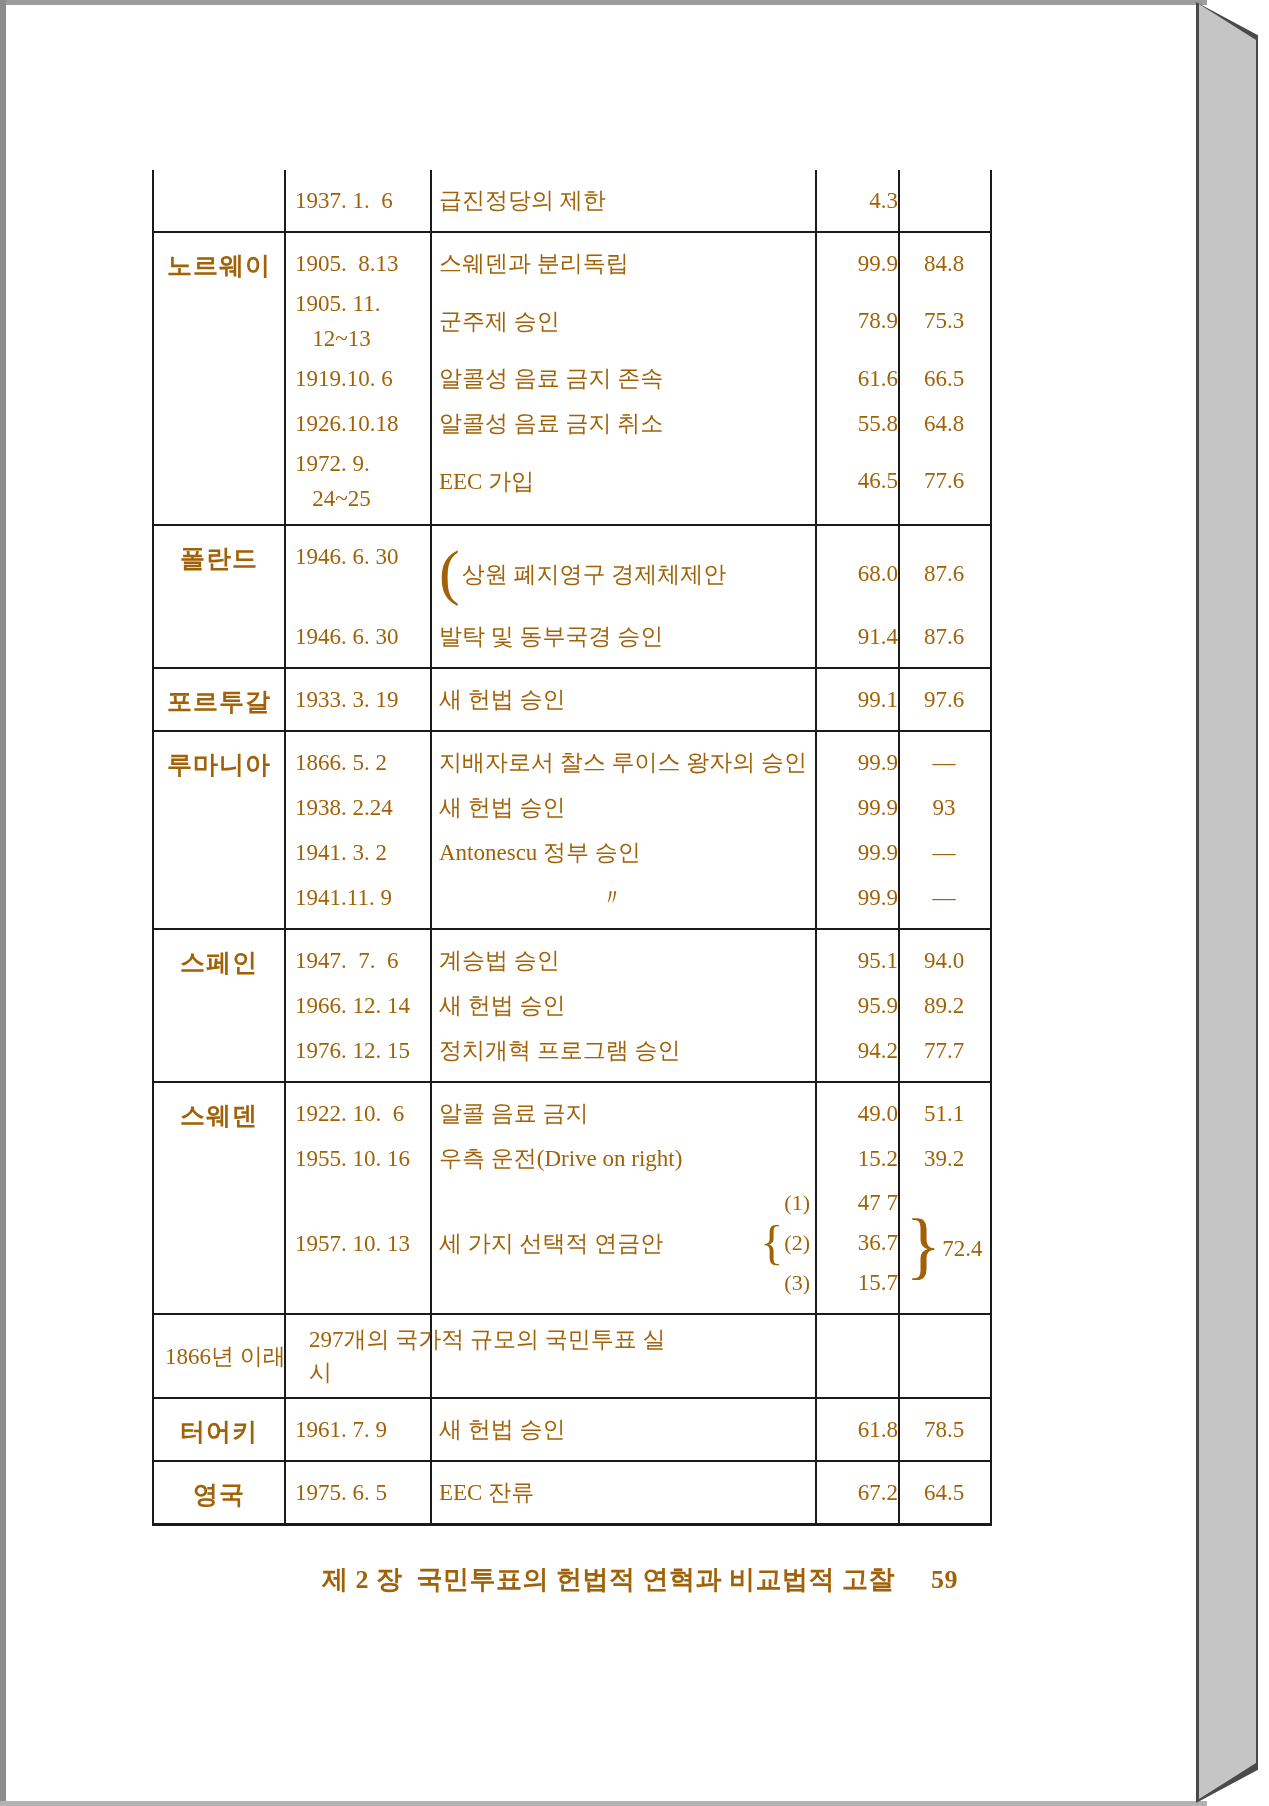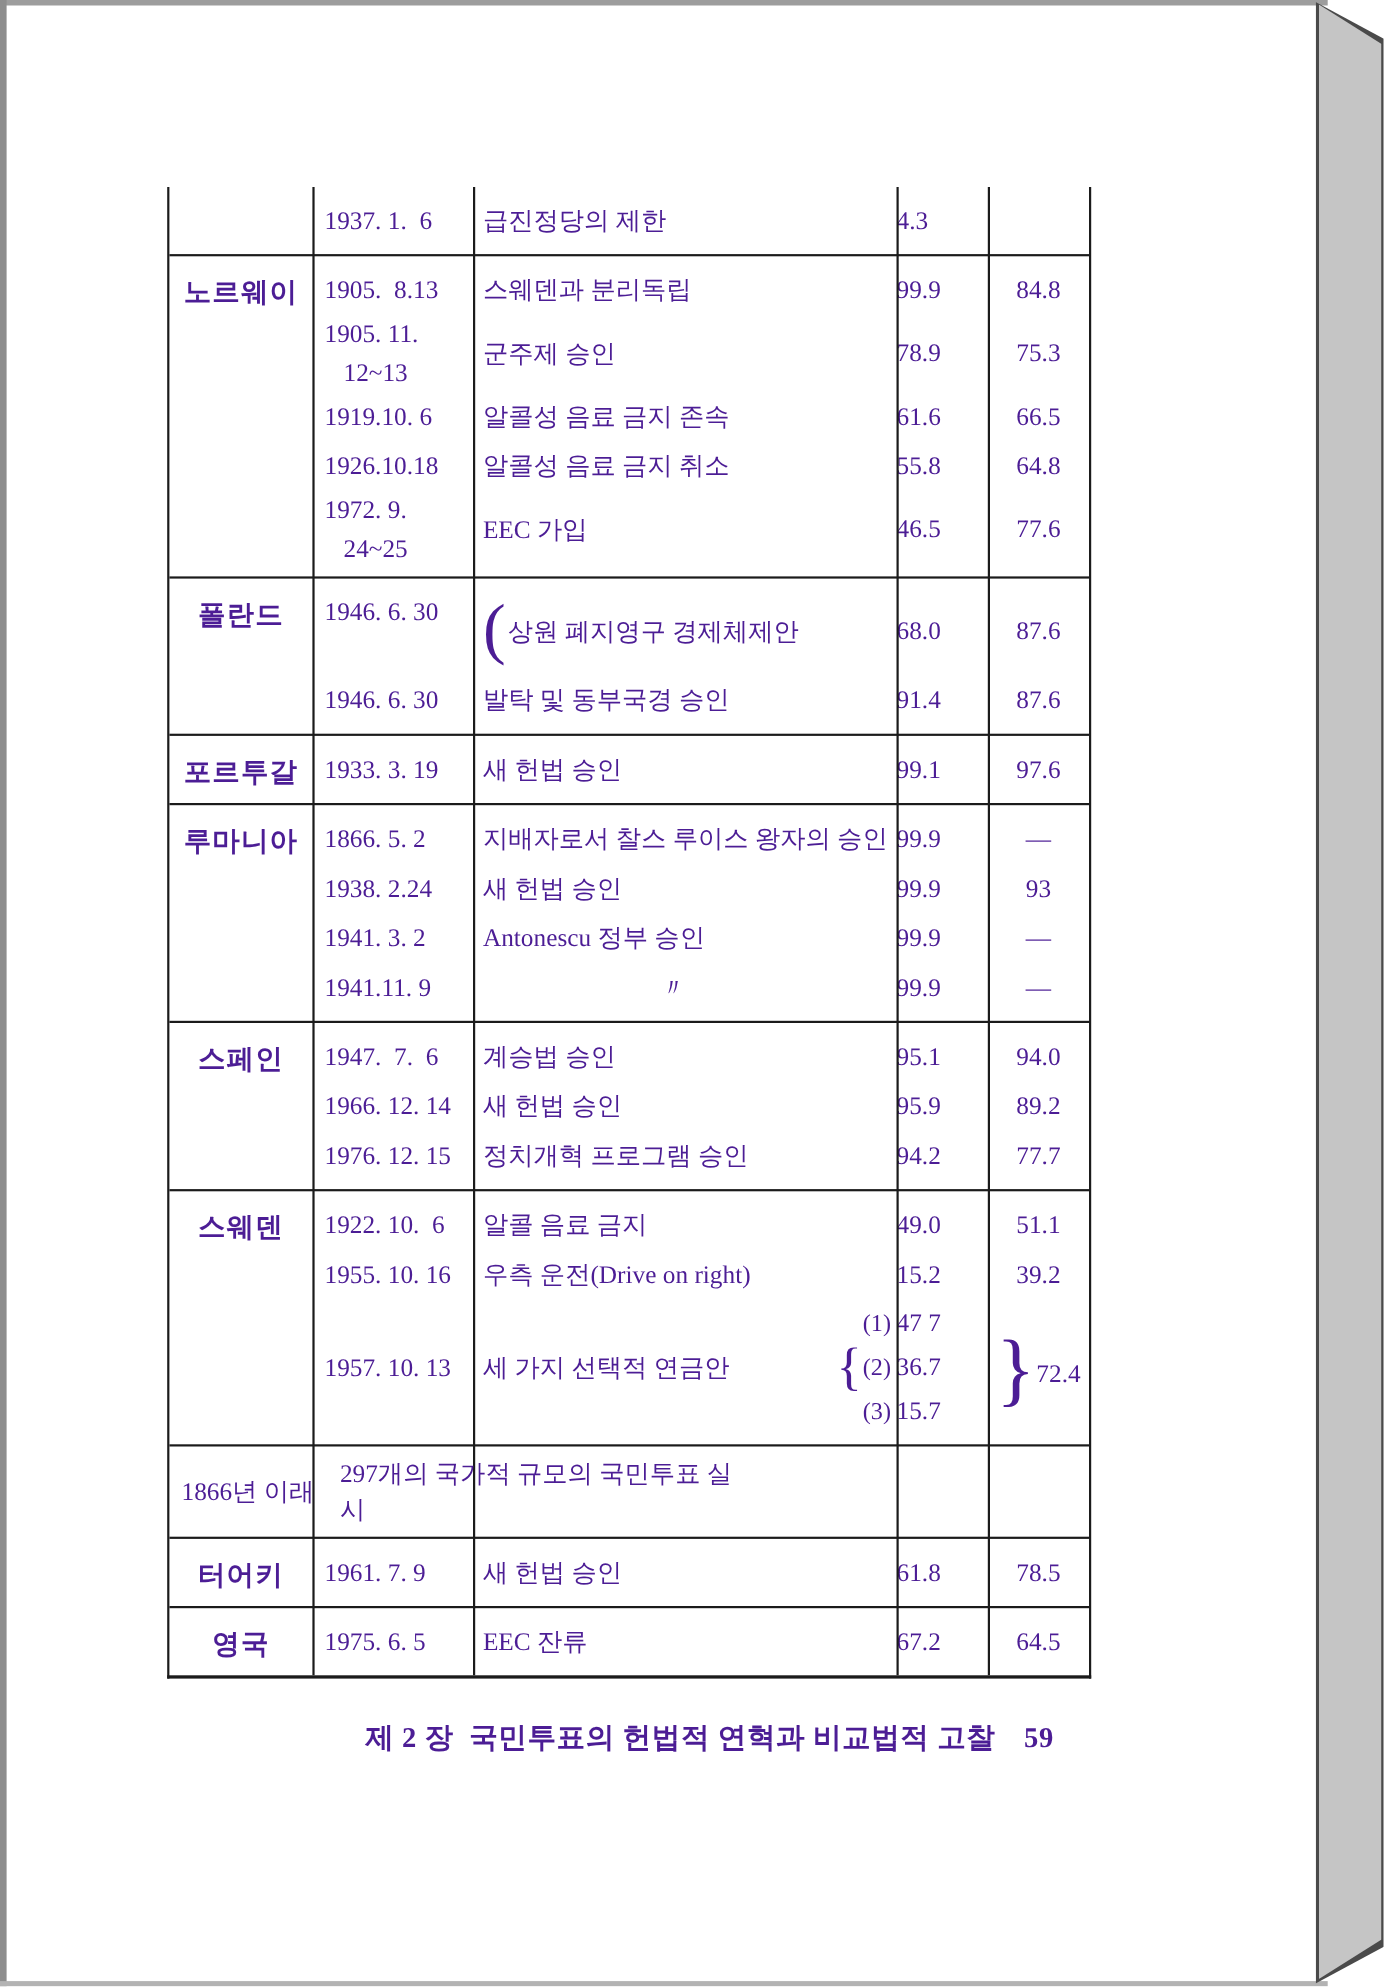--- a/index.html
+++ b/index.html
@@ -1,17 +1,17 @@
 <!DOCTYPE html>
 <html><head>
 <meta charset="utf-8">
 <style>
   html,body{margin:0;padding:0;background:#ffffff;}
   .page-wrap{position:relative;width:1269px;height:1806px;background:#ffffff;overflow:hidden;
-             font-family:"Liberation Serif","DejaVu Serif",serif;color:#4c1d95;}
+             font-family:"Liberation Serif","DejaVu Serif",serif;color:#a16207;}
   
   .frame-top{position:absolute;left:0;top:0;width:1207px;height:5px;background:#9d9d9d;}
   .frame-left{position:absolute;left:0;top:0;width:6px;height:1806px;background:#8d8d8d;}
   .frame-bottom{position:absolute;left:0;top:1801px;width:1207px;height:5px;background:#b3b3b3;}
   
   .edge-outline{position:absolute;left:1196px;top:1px;width:62px;height:1803px;background:#4a4a4a;
     clip-path:polygon(0 0.05%,100% 1.9%,100% 98.1%,0 99.95%);}
   .edge-fill{position:absolute;left:1199px;top:4px;width:57px;height:1795px;background:#c5c5c5;
     clip-path:polygon(0 0,100% 2%,100% 98%,0 100%);}
   
@@ -37,32 +37,32 @@
     align-self:stretch;position:relative;}
   .desc-main{line-height:33px;}
   .desc-main.center{flex:1;text-align:center;padding-right:30px;}
   .desc-lines{display:flex;flex-direction:row;}
   .desc-line{line-height:37px;}
   .brace-open{font-size:62px;font-weight:300;line-height:74px;margin-right:2px;transform:translateY(-2px);}
   .markers{position:absolute;right:5px;top:50%;transform:translateY(-50%);height:120px;
     display:flex;flex-direction:column;text-align:right;font-size:22px;}
   .marker{line-height:40px;position:relative;padding-left:16px;}
   .brace2{position:absolute;left:-8px;top:50%;transform:translateY(-50%);font-size:48px;font-weight:300;}
-  .c-p1{width:83px;box-sizing:border-box;text-align:left;align-self:stretch;display:flex;
-    flex-direction:column;justify-content:center;}
+  .c-p1{width:83px;box-sizing:border-box;text-align:right;align-self:stretch;display:flex;
+    flex-direction:column;justify-content:center;padding-left:25px;}
   .c-p2{width:92px;box-sizing:border-box;text-align:center;align-self:stretch;display:flex;
     flex-direction:column;justify-content:center;}
   .pline{line-height:40px;}
   .c-p2.with-brace{flex-direction:row;align-items:center;justify-content:center;transform:translateY(6px);}
   .brace-close{font-size:74px;font-weight:300;line-height:1;margin-right:1px;transform:translateY(-4px);}
   .p2val{font-size:23px;}
   
   .footer{position:absolute;left:152px;top:1562px;width:836px;text-align:right;padding-right:30px;
     box-sizing:border-box;font-size:26px;font-weight:600;white-space:pre;letter-spacing:0.5px;}
-  .footer .pageno{margin-left:26px;}
+  .footer .pageno{margin-left:36px;}
 </style>
 </head>
 <body>
 
 <div class="page-wrap">
   <div class="frame-top"></div>
   <div class="frame-left"></div>
   <div class="frame-bottom"></div>
   <div class="edge-outline"></div>
   <div class="edge-fill"></div>

